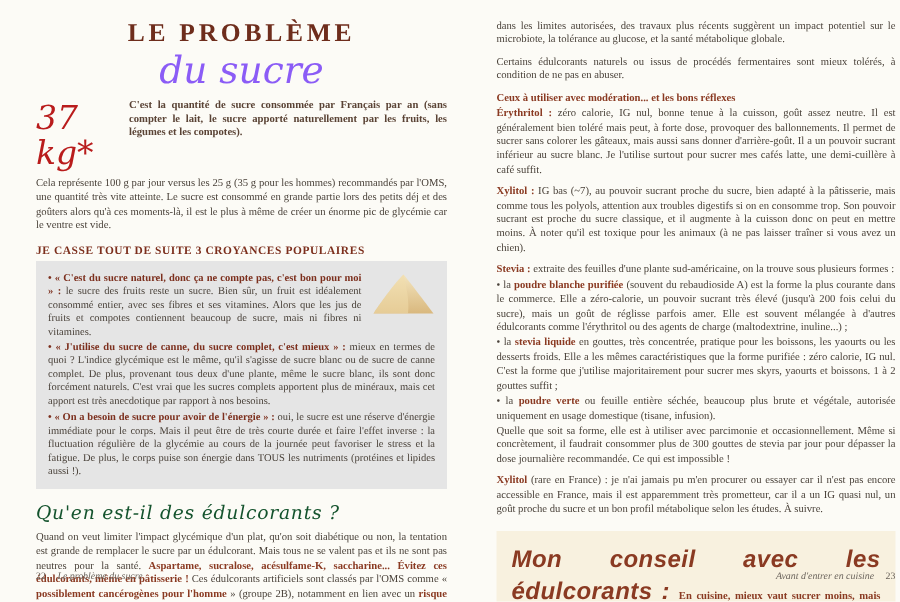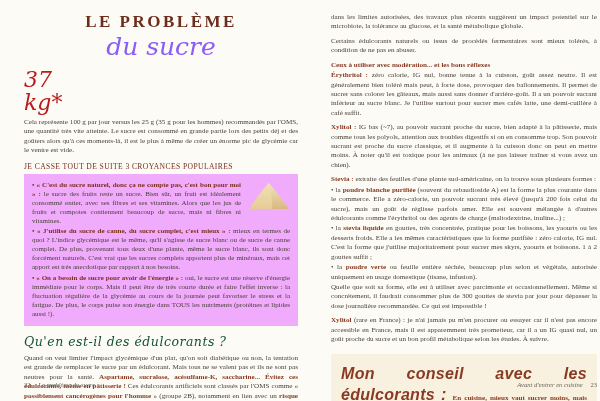--- a/index.html
+++ b/index.html
@@ -32,25 +32,25 @@
     font-family:"DejaVu Serif", serif;font-style:italic;
     font-size:22px;color:#b91c1c;flex:0 0 62px;line-height:1.05;
     padding-top:2px;
   }
   .stat-text{
     flex:1;font-size:7.1px;line-height:1.32;font-weight:bold;
     color:#5a4335;text-align:justify;
   }
   .para{font-size:7.1px;line-height:1.33;text-align:justify;margin:0 0 6px 0;}
   .box-header{
-    font-size:7.6px;font-weight:normal;letter-spacing:0.4px;
+    font-size:7.6px;font-weight:bold;letter-spacing:0.4px;
     color:#7c2f1d;margin:3px 0 3px 0;
   }
   .belief-box{
-    background:#f0abfc;padding:7px 8px 6px 8px;margin-bottom:8px;
+    background:#e5e5e5;padding:7px 8px 6px 8px;margin-bottom:8px;
   }
   .belief-box p{font-size:7px;line-height:1.3;text-align:justify;margin:0 0 1px 0;}
   .sugar-img{float:right;margin:0 0 3px 7px;}
   .script-heading{
     font-family:"DejaVu Serif", serif;font-style:italic;
     font-size:12.5px;color:#14532d;letter-spacing:0.5px;
     margin:2px 0 5px 0;
   }
   .footer{
     position:absolute;bottom:0;left:0;right:0;
@@ -85,20 +85,21 @@
 
   <div class="page page-left">
 
     <div class="title-block">
       <div class="title-main">LE PROBLÈME</div>
       <div class="title-script">du sucre</div>
     </div>
 
     <div class="stat-row">
       <div class="stat-value">37 kg*</div>
+      <div class="stat-text">C'est la quantité de sucre consommée par Français par an (sans compter le lait, le sucre apporté naturellement par les fruits, les légumes et les compotes).</div>
     </div>
 
     <p class="para">Cela représente 100 g par jour versus les 25 g (35 g pour les hommes) recommandés par l'OMS, une quantité très vite atteinte. Le sucre est consommé en grande partie lors des petits déj et des goûters alors qu'à ces moments-là, il est le plus à même de créer un énorme pic de glycémie car le ventre est vide.</p>
 
     <div class="box-header">JE CASSE TOUT DE SUITE 3 CROYANCES POPULAIRES</div>
 
     <div class="belief-box">
       <svg class="sugar-img" width="42" height="30" viewBox="0 0 42 30" aria-hidden="true">
         <defs>
           <linearGradient id="sg" x1="0" y1="0" x2="0" y2="1">
@@ -132,21 +133,21 @@
 
     <p class="para tight" style="margin-bottom:1px;"><span class="r">Ceux à utiliser avec modération... et les bons réflexes</span></p>
 
     <p class="para tight"><span class="r">Érythritol : </span><span>zéro calorie, IG nul, bonne tenue à la cuisson, goût assez neutre. Il est généralement bien toléré mais peut, à forte dose, provoquer des ballonnements. Il permet de sucrer sans colorer les gâteaux, mais aussi sans donner d'arrière-goût. Il a un pouvoir sucrant inférieur au sucre blanc. Je l'utilise surtout pour sucrer mes cafés latte, une demi-cuillère à café suffit.</span></p>
 
     <p class="para tight"><span class="r">Xylitol : </span><span>IG bas (~7), au pouvoir sucrant proche du sucre, bien adapté à la pâtisserie, mais comme tous les polyols, attention aux troubles digestifs si on en consomme trop. Son pouvoir sucrant est proche du sucre classique, et il augmente à la cuisson donc on peut en mettre moins. À noter qu'il est toxique pour les animaux (à ne pas laisser traîner si vous avez un chien).</span></p>
 
     <p class="para bullets"><span class="r">Stevia : </span><span>extraite des feuilles d'une plante sud-américaine, on la trouve sous plusieurs formes :</span></p>
     <p class="para bullets"><span>• la </span><span class="r">poudre blanche purifiée</span><span> (souvent du rebaudioside A) est la forme la plus courante dans le commerce. Elle a zéro-calorie, un pouvoir sucrant très élevé (jusqu'à 200 fois celui du sucre), mais un goût de réglisse parfois amer. Elle est souvent mélangée à d'autres édulcorants comme l'érythritol ou des agents de charge (maltodextrine, inuline...) ;</span></p>
     <p class="para bullets"><span>• la </span><span class="r">stevia liquide</span><span> en gouttes, très concentrée, pratique pour les boissons, les yaourts ou les desserts froids. Elle a les mêmes caractéristiques que la forme purifiée : zéro calorie, IG nul. C'est la forme que j'utilise majoritairement pour sucrer mes skyrs, yaourts et boissons. 1 à 2 gouttes suffit ;</span></p>
-    <p class="para bullets"><span>• la </span><span class="r">poudre verte</span><span> ou feuille entière séchée, beaucoup plus selon et végétale, autorisée uniquement en usage domestique (tisane, infusion).</span></p>
+    <p class="para bullets"><span>• la </span><span class="r">poudre verte</span><span> ou feuille entière séchée, beaucoup plus brute et végétale, autorisée uniquement en usage domestique (tisane, infusion).</span></p>
     <p class="para tight">Quelle que soit sa forme, elle est à utiliser avec parcimonie et occasionnellement. Même si concrètement, il faudrait consommer plus de 300 gouttes de stevia par jour pour dépasser la dose journalière recommandée. Ce qui est impossible !</p>
 
     <p class="para tight"><span class="r">Xylitol</span><span> (rare en France) : je n'ai jamais pu m'en procurer ou essayer car il n'est pas encore accessible en France, mais il est apparemment très prometteur, car il a un IG quasi nul, un goût proche du sucre et un bon profil métabolique selon les études. À suivre.</span></p>
 
     <div class="advice-box">
       <p class="para"><span class="advice-heading">Mon conseil avec les édulcorants : </span><span><span class="r">En cuisine, mieux vaut sucrer moins, mais mieux.</span><span> Le plus important est de </span><span class="r">réduire progressivement votre seuil de goût sucré, non pas de l'entretenir via les édulcorants.</span><span> J'ai fait le choix de ne pas en utiliser dans les recettes de ce livre. Les personnes qui le souhaitent pour des raisons diverses (diabète, goût personnel, etc.) peuvent choisir d'utiliser les édulcorants de la seconde catégorie mais toujours avec parcimonie. Dans ce cas, si la recette contient du sucre en poudre, on peut le remplacer par un autre sucre en poudre (érythritol ou xylitol). Mais si le sucrant est liquide, je conseille d'utiliser une alternative également liquide pour conserver la texture.</span></span></p>
     </div>
 
     <div class="footer footer-right">
       <span class="plabel">Avant d'entrer en cuisine</span>

